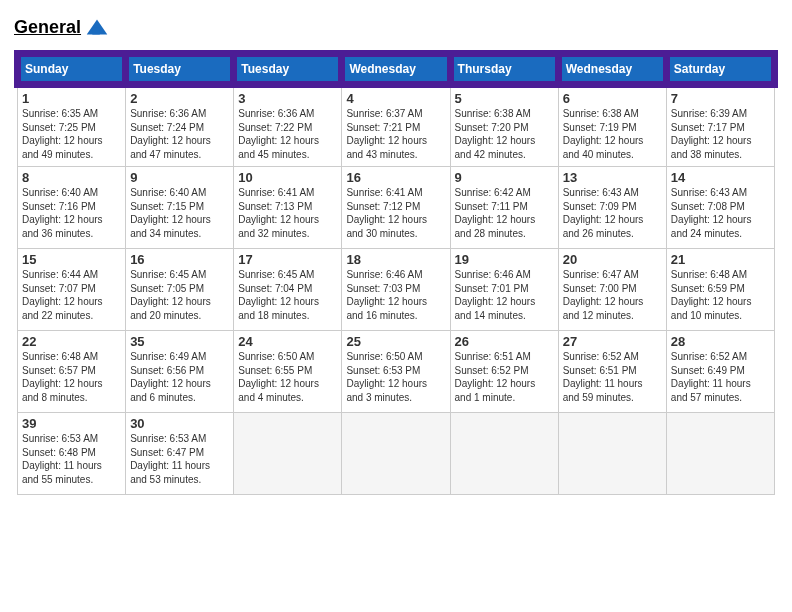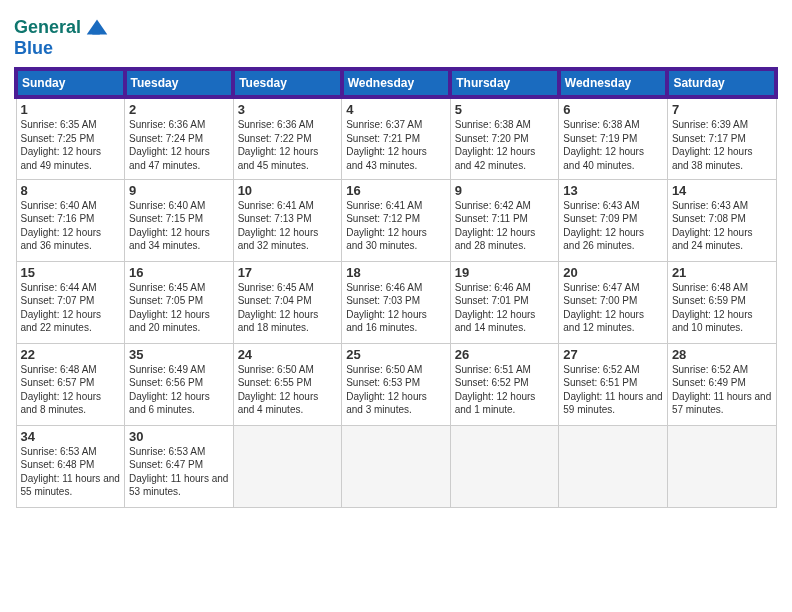--- a/index.html
+++ b/index.html
@@ -25,21 +25,22 @@
       align-items: center;
       margin-top: 4px;
     }
     .logo-text {
       font-size: 18px;
       font-weight: bold;
       color: #333;
       line-height: 1.2;
     }
     .logo-text span {
-      color: #0f766e;
+      color: #000000;
+      text-decoration: underline;
     }
     .logo-icon {
       width: 28px;
       height: 28px;
       margin-left: 2px;
     }
     .title-block {
       text-align: right;
     }
     .month-title {
@@ -56,21 +57,21 @@
       border-collapse: collapse;
       table-layout: fixed;
     }
     th {
       background-color: #1a6bbf;
       color: #fff;
       font-size: 12px;
       font-weight: bold;
       padding: 5px 4px;
       text-align: left;
-      border: 4px solid #4c1d95;
+      border: 7px solid #4c1d95;
     }
     td {
       border: 1px solid #ccc;
       vertical-align: top;
       padding: 3px 4px;
       font-size: 10px;
       color: #333;
       height: 82px;
       background: #fff;
     }
@@ -98,21 +99,20 @@
       <div>
         <div style="display:flex;align-items:center;">
           <span class="logo-text">
             <span>General</span>
           </span>
           <svg class="logo-icon" viewBox="0 0 30 30" xmlns="http://www.w3.org/2000/svg">
             <polygon points="4,22 15,6 26,22" fill="#1a6bbf"></polygon>
             <polygon points="10,22 18,22 18,14 10,14" fill="#1a6bbf"></polygon>
           </svg>
         </div>
-        <div style="font-size:18px;font-weight:bold;color:#1a6bbf;margin-top:-4px;">Blue</div>
       </div>
     </div>
     <div class="title-block">
       <div class="month-title"></div>
       <div class="location"></div>
     </div>
   </div>
 
   <table>
     <thead>
@@ -242,21 +242,21 @@
             <span class="day-num">27</span>
             <div class="day-info">Sunrise: 6:52 AM<br>Sunset: 6:51 PM<br>Daylight: 11 hours and 59 minutes.</div>
           </td>
           <td>
             <span class="day-num">28</span>
             <div class="day-info">Sunrise: 6:52 AM<br>Sunset: 6:49 PM<br>Daylight: 11 hours and 57 minutes.</div>
           </td>
         </tr>
         <tr>
           <td>
-            <span class="day-num">34</span>
+            <span class="day-num">39</span>
             <div class="day-info">Sunrise: 6:53 AM<br>Sunset: 6:48 PM<br>Daylight: 11 hours and 55 minutes.</div>
           </td>
           <td>
             <span class="day-num">30</span>
             <div class="day-info">Sunrise: 6:53 AM<br>Sunset: 6:47 PM<br>Daylight: 11 hours and 53 minutes.</div>
           </td>
           <td class="empty"></td>
           <td class="empty"></td>
           <td class="empty"></td>
           <td class="empty"></td>

